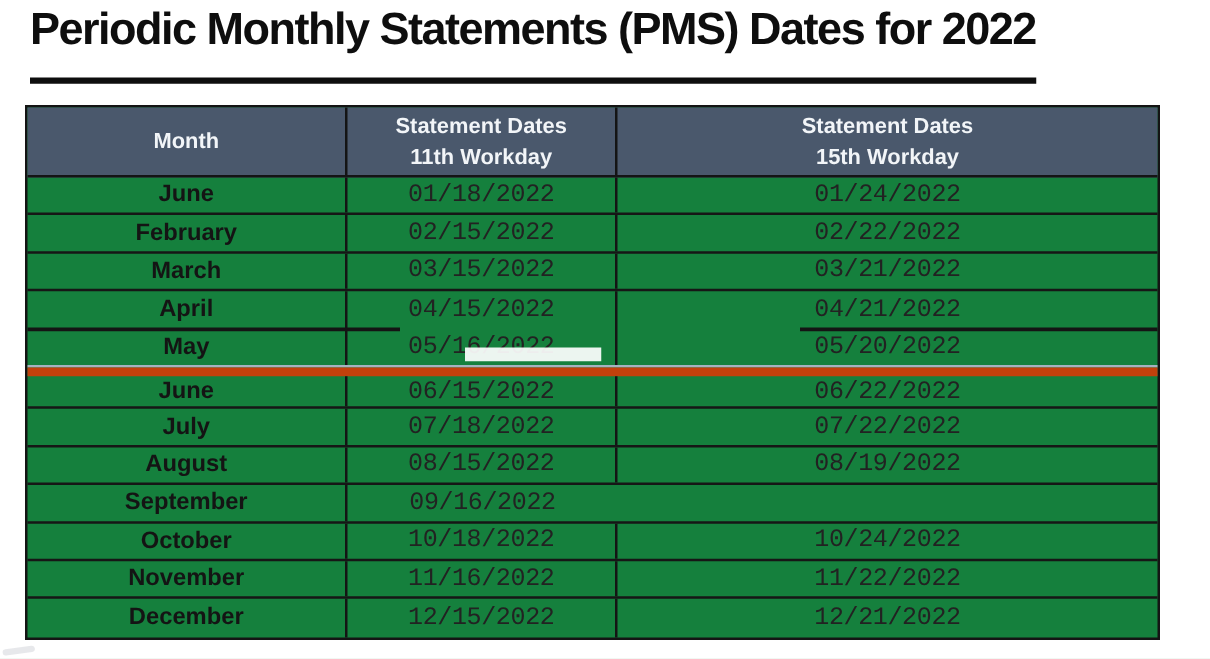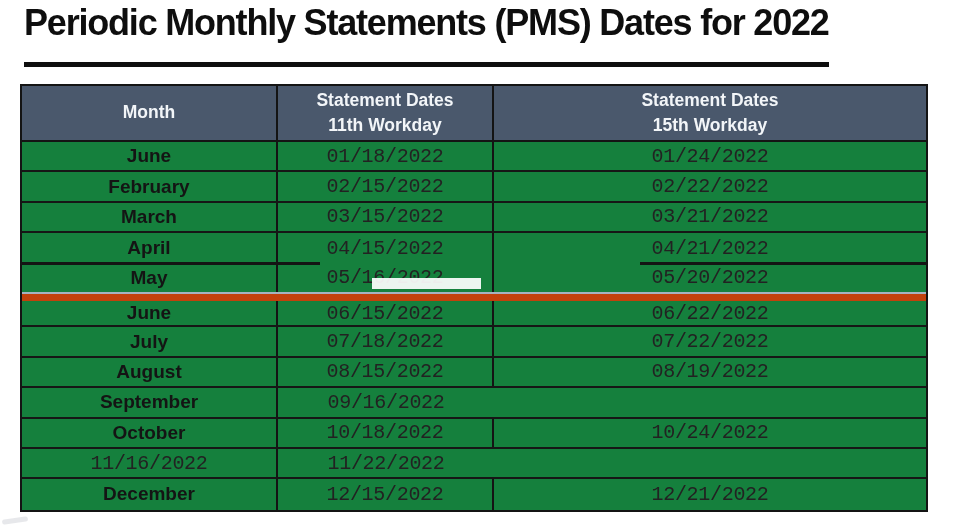--- a/index.html
+++ b/index.html
@@ -156,20 +156,21 @@
       <div class="t-cell date-cell">09/16/2022</div>
     </div>
 
     <div class="t-row body-row">
       <div class="t-cell month-cell">October</div>
       <div class="t-cell date-cell">10/18/2022</div>
       <div class="t-cell date-cell">10/24/2022</div>
     </div>
 
     <div class="t-row body-row">
+      <div class="t-cell month-cell">November</div>
       <div class="t-cell date-cell">11/16/2022</div>
       <div class="t-cell date-cell">11/22/2022</div>
     </div>
 
     <div class="t-row body-row row-december">
       <div class="t-cell month-cell">December</div>
       <div class="t-cell date-cell">12/15/2022</div>
       <div class="t-cell date-cell">12/21/2022</div>
     </div>
 

